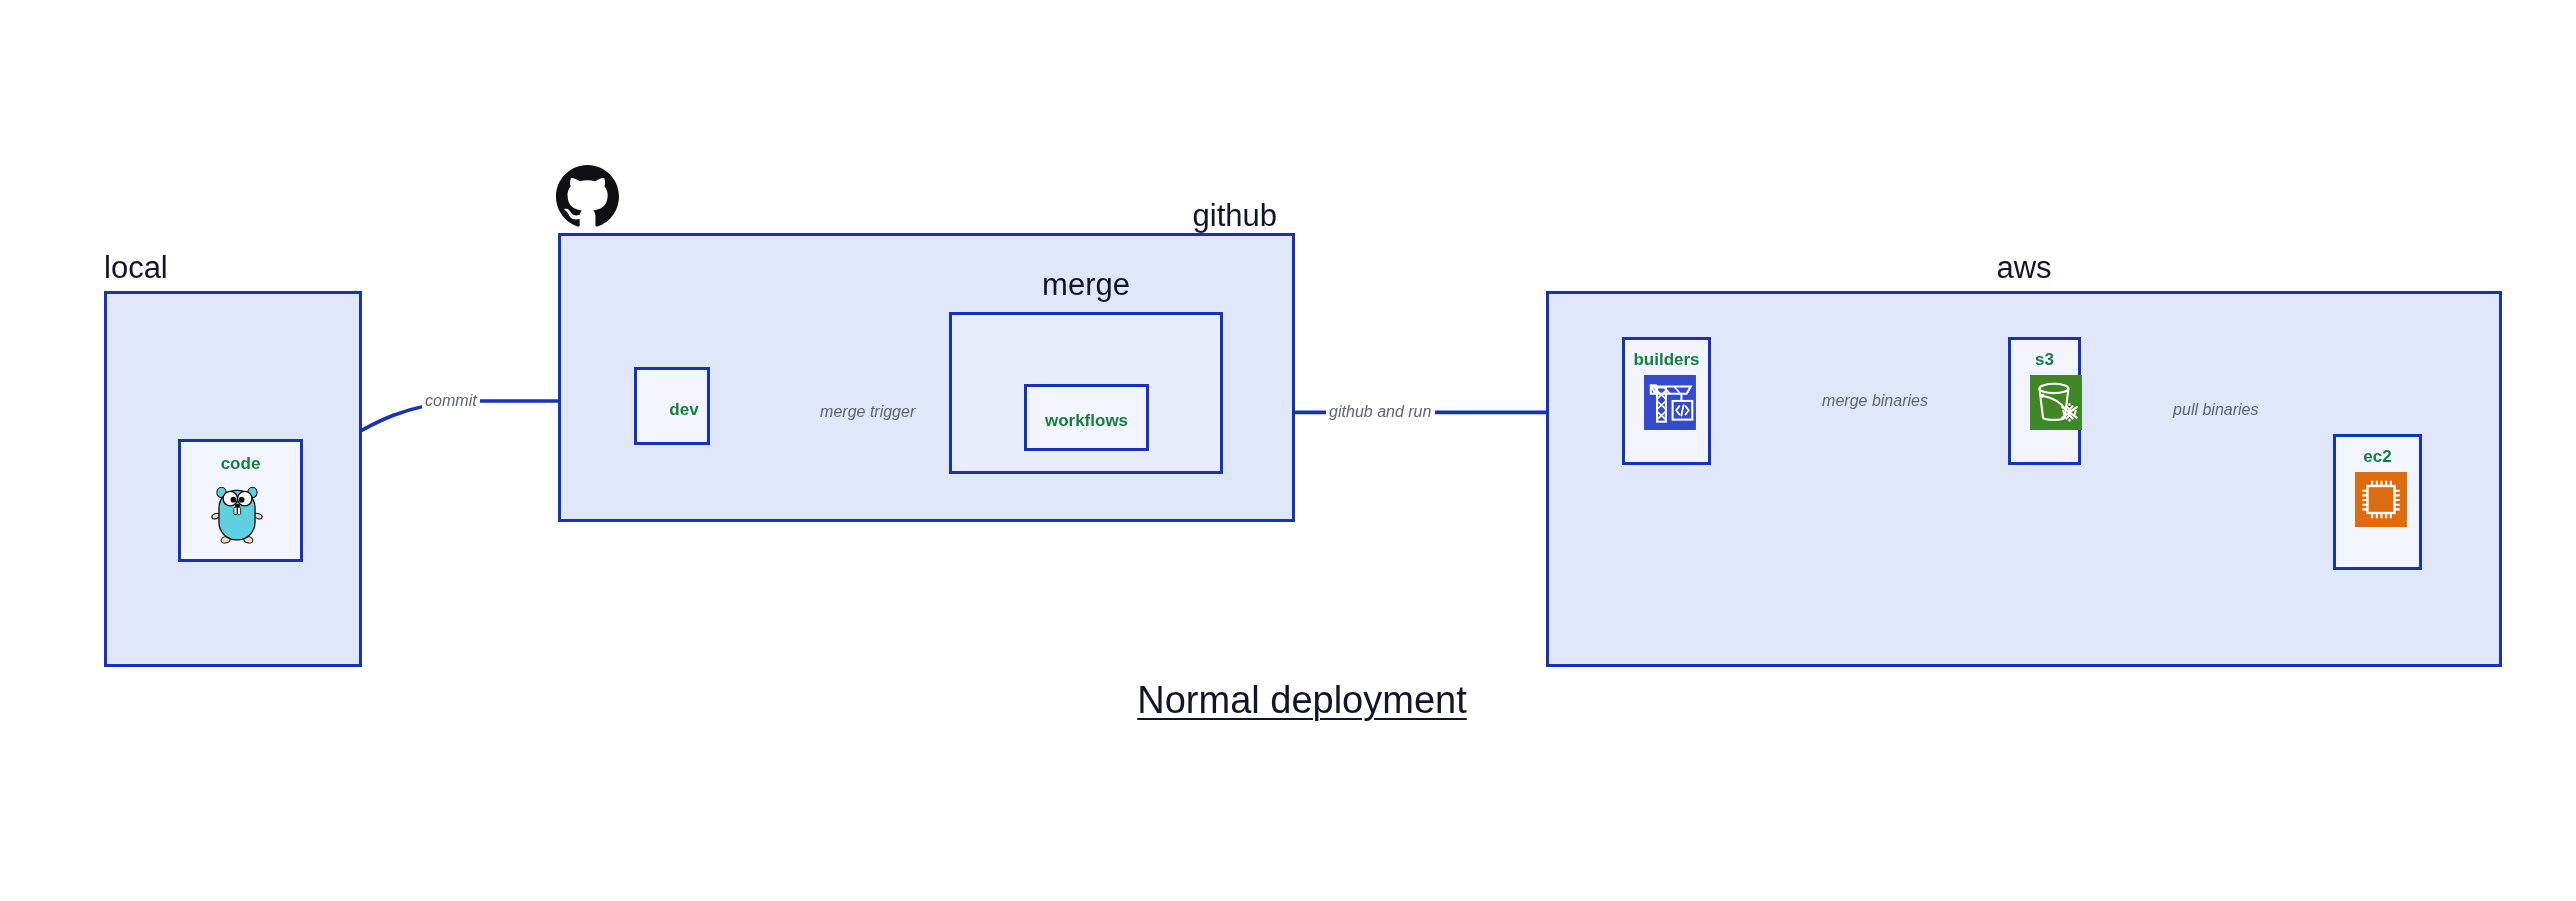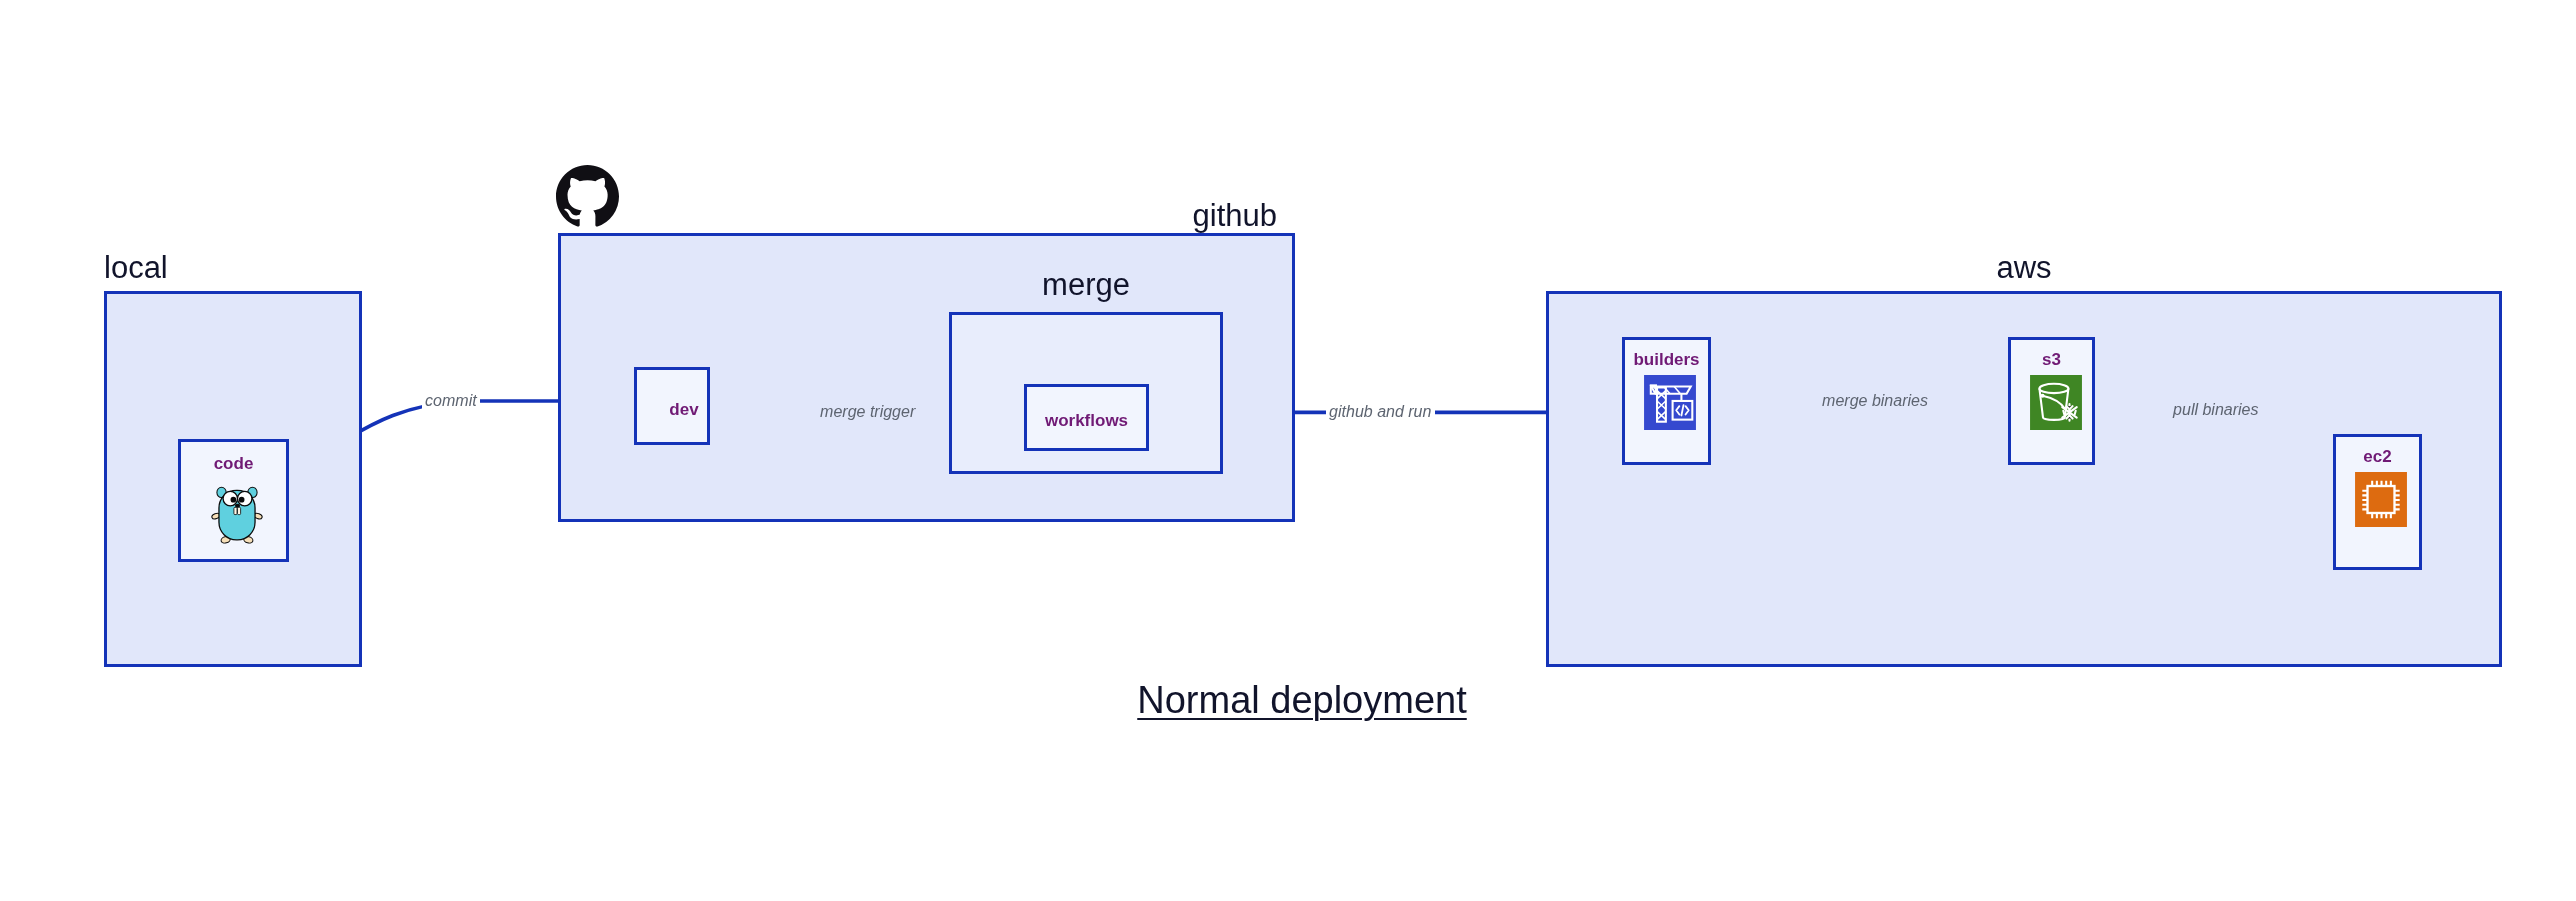--- a/index.html
+++ b/index.html
@@ -52,21 +52,21 @@
     position: absolute;
     background: #f2f5fe;
     border: 3.6px solid #1433b8;
     box-sizing: border-box;
   }
   .node-label {
     position: absolute;
     left: 0;
     right: 0;
     text-align: center;
-    color: #701a75;
+    color: #15803d;
     font-weight: bold;
     font-size: 17px;
     line-height: 1;
     white-space: nowrap;
   }
 
   
   .edge-label {
     position: absolute;
     color: #5d6470;
@@ -120,21 +120,21 @@
     <path d="M 3320 778 L 3898 778" fill="none" stroke="#1433b8" stroke-width="7" marker-end="url(#arrow)"></path>
 
     <path d="M 4080 778 C 4200 780 4250 800 4320 815" fill="none" stroke="#1433b8" stroke-width="7"></path>
     <path d="M 4320 817 C 4420 845 4490 900 4528 938" fill="none" stroke="#1433b8" stroke-width="7" marker-end="url(#arrow)"></path>
   </svg>
 
   <div class="group-label" style="left:104px; width:258px; text-align:left; top:252px;">local</div>
 
   <div class="group-box" style="left:104px; top:291px; width:258px; height:376px;"></div>
 
-  <div class="node-box" style="left:178px; top:439px; width:111px; height:123px;">
+  <div class="node-box" style="left:178px; top:439px; width:125px; height:123px;">
     <div class="node-label" style="top:13px;">code</div>
 
     <svg class="icon-art" style="left:30px; top:37px;" width="52" height="66" viewBox="0 0 100 128">
 
       <ellipse cx="20" cy="26" rx="9" ry="10" fill="#5fd0df" stroke="#0b0b0b" stroke-width="2"></ellipse>
       <ellipse cx="80" cy="26" rx="9" ry="10" fill="#5fd0df" stroke="#0b0b0b" stroke-width="2"></ellipse>
 
       <ellipse cx="9" cy="72" rx="8" ry="5" fill="#f6dfb9" stroke="#0b0b0b" stroke-width="2" transform="rotate(-20 9 72)"></ellipse>
       <ellipse cx="91" cy="72" rx="8" ry="5" fill="#f6dfb9" stroke="#0b0b0b" stroke-width="2" transform="rotate(20 91 72)"></ellipse>
       <ellipse cx="28" cy="118" rx="9" ry="6" fill="#f6dfb9" stroke="#0b0b0b" stroke-width="2" transform="rotate(-15 28 118)"></ellipse>
@@ -195,21 +195,21 @@
       <path d="M14 22 L90 22 L82 36 L22 36 Z" fill="none" stroke="#ffffff" stroke-width="4"></path>
       <path d="M18 22 L30 36 M38 22 L50 36 M58 22 L70 36" stroke="#ffffff" stroke-width="3"></path>
 
       <path d="M72 36 L72 50 M58 50 L88 50" stroke="#ffffff" stroke-width="4"></path>
 
       <rect x="55" y="50" width="38" height="36" fill="none" stroke="#ffffff" stroke-width="4"></rect>
       <path d="M68 60 L62 68 L68 76 M80 60 L86 68 L80 76 M76 58 L72 78" stroke="#ffffff" stroke-width="3.5" fill="none" stroke-linecap="round" stroke-linejoin="round"></path>
     </svg>
   </div>
 
-  <div class="node-box" style="left:2008px; top:337px; width:87px; height:128px;">
+  <div class="node-box" style="left:2008px; top:337px; width:73px; height:128px;">
     <div class="node-label" style="top:11.3px;">s3</div>
     <svg class="aws-tile" style="left:18.5px; top:35px;" width="52" height="55" viewBox="0 0 100 106">
       <rect x="0" y="0" width="100" height="106" fill="#3f8624"></rect>
 
       <ellipse cx="46" cy="26" rx="28" ry="9" fill="none" stroke="#ffffff" stroke-width="4"></ellipse>
       <path d="M18 26 L25 82 C25 88 67 88 67 82 L74 26" fill="none" stroke="#ffffff" stroke-width="4"></path>
 
       <path d="M24 40 C44 44 60 54 68 66" fill="none" stroke="#ffffff" stroke-width="4"></path>
       <circle cx="24" cy="40" r="4" fill="#ffffff"></circle>
 

